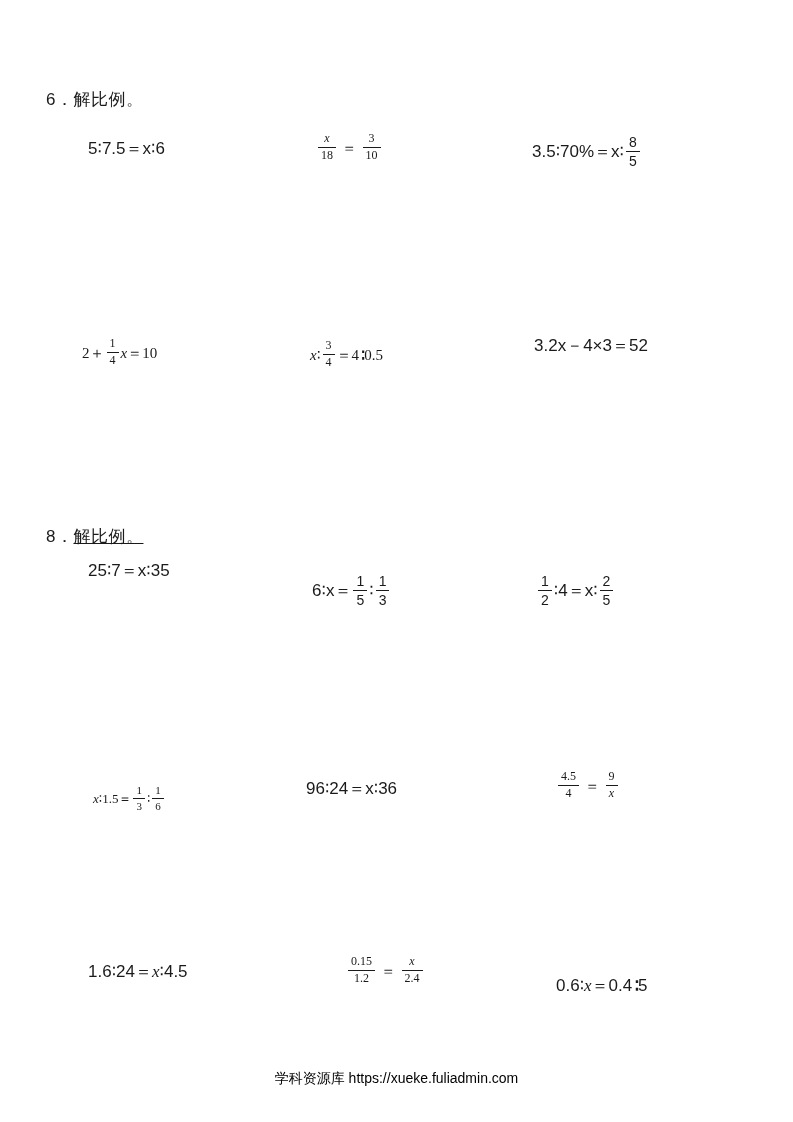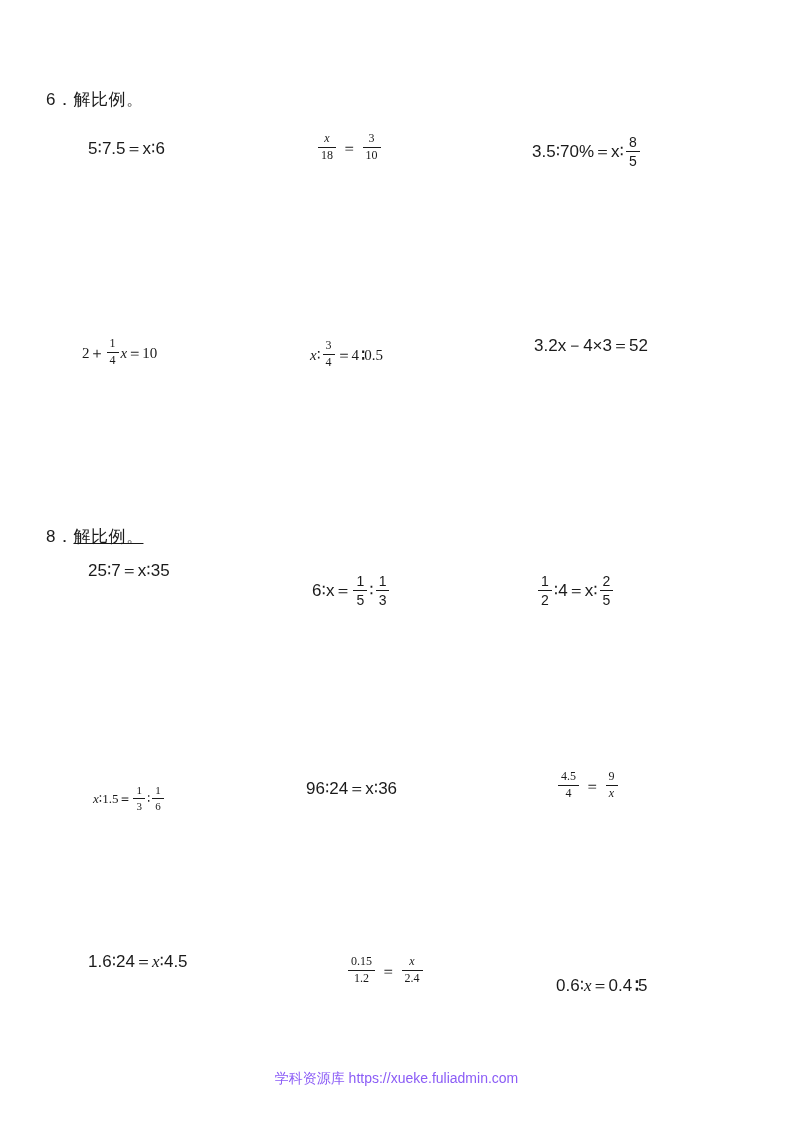--- a/index.html
+++ b/index.html
@@ -91,21 +91,21 @@
 
   .vmid { vertical-align: middle; }
 
   .footer {
     position: absolute;
     left: 0;
     top: 1070px;
     width: 793px;
     text-align: center;
     font-size: 14px;
-    color: #8b5cf6;
+    color: #000000;
     font-family: "Liberation Sans", sans-serif;
   }
 </style>
 </head>
 <body>
 
 <div class="page">
 
   <div class="section" style="top:88px;">
     <div class="sec-title">
@@ -168,21 +168,21 @@
       <div class="item c3 mathstyle" style="top:16px;left:556px;">
         <span class="frac"><span class="n">4.5</span><span class="bar"></span><span class="d">4</span></span>
         <span class="vmid">＝</span>
         <span class="frac"><span class="n">9</span><span class="bar"></span><span class="d it">x</span></span>
       </div>
     </div>
   </div>
 
   <div class="section" style="top:930px;">
     <div class="row">
-      <div class="item c1" style="top:12px;">
+      <div class="item c1" style="top:22px;">
         <span>1.6∶24＝</span><span style="font-family:'Liberation Serif',serif;font-style:italic;">x</span><span>∶4.5</span>
       </div>
       <div class="item c2 mathstyle" style="top:16px;left:330px;margin-left:16px;">
         <span class="frac"><span class="n">0.15</span><span class="bar"></span><span class="d">1.2</span></span>
         <span class="vmid">＝</span>
         <span class="frac"><span class="n it">x</span><span class="bar"></span><span class="d">2.4</span></span>
       </div>
       <div class="item c3" style="top:36px;left:556px;">
         <span>0.6∶</span><span style="font-family:'Liberation Serif',serif;font-style:italic;">x</span><span>＝0.4∶5</span>
       </div>

